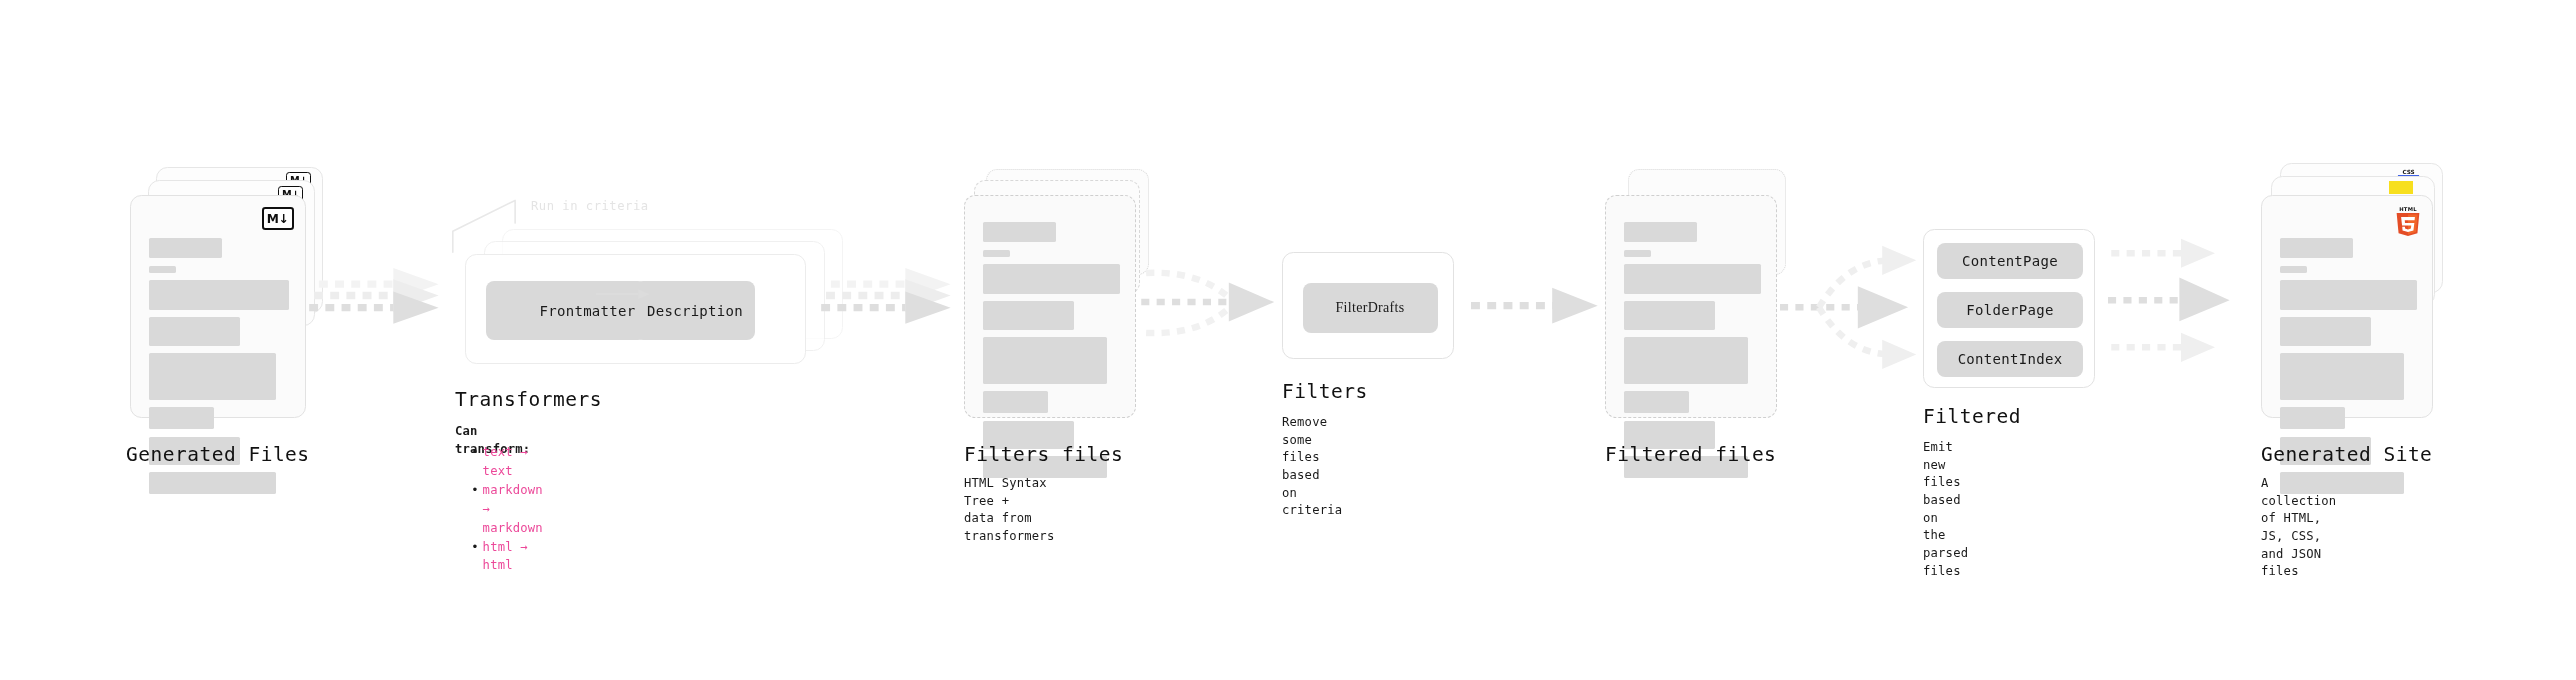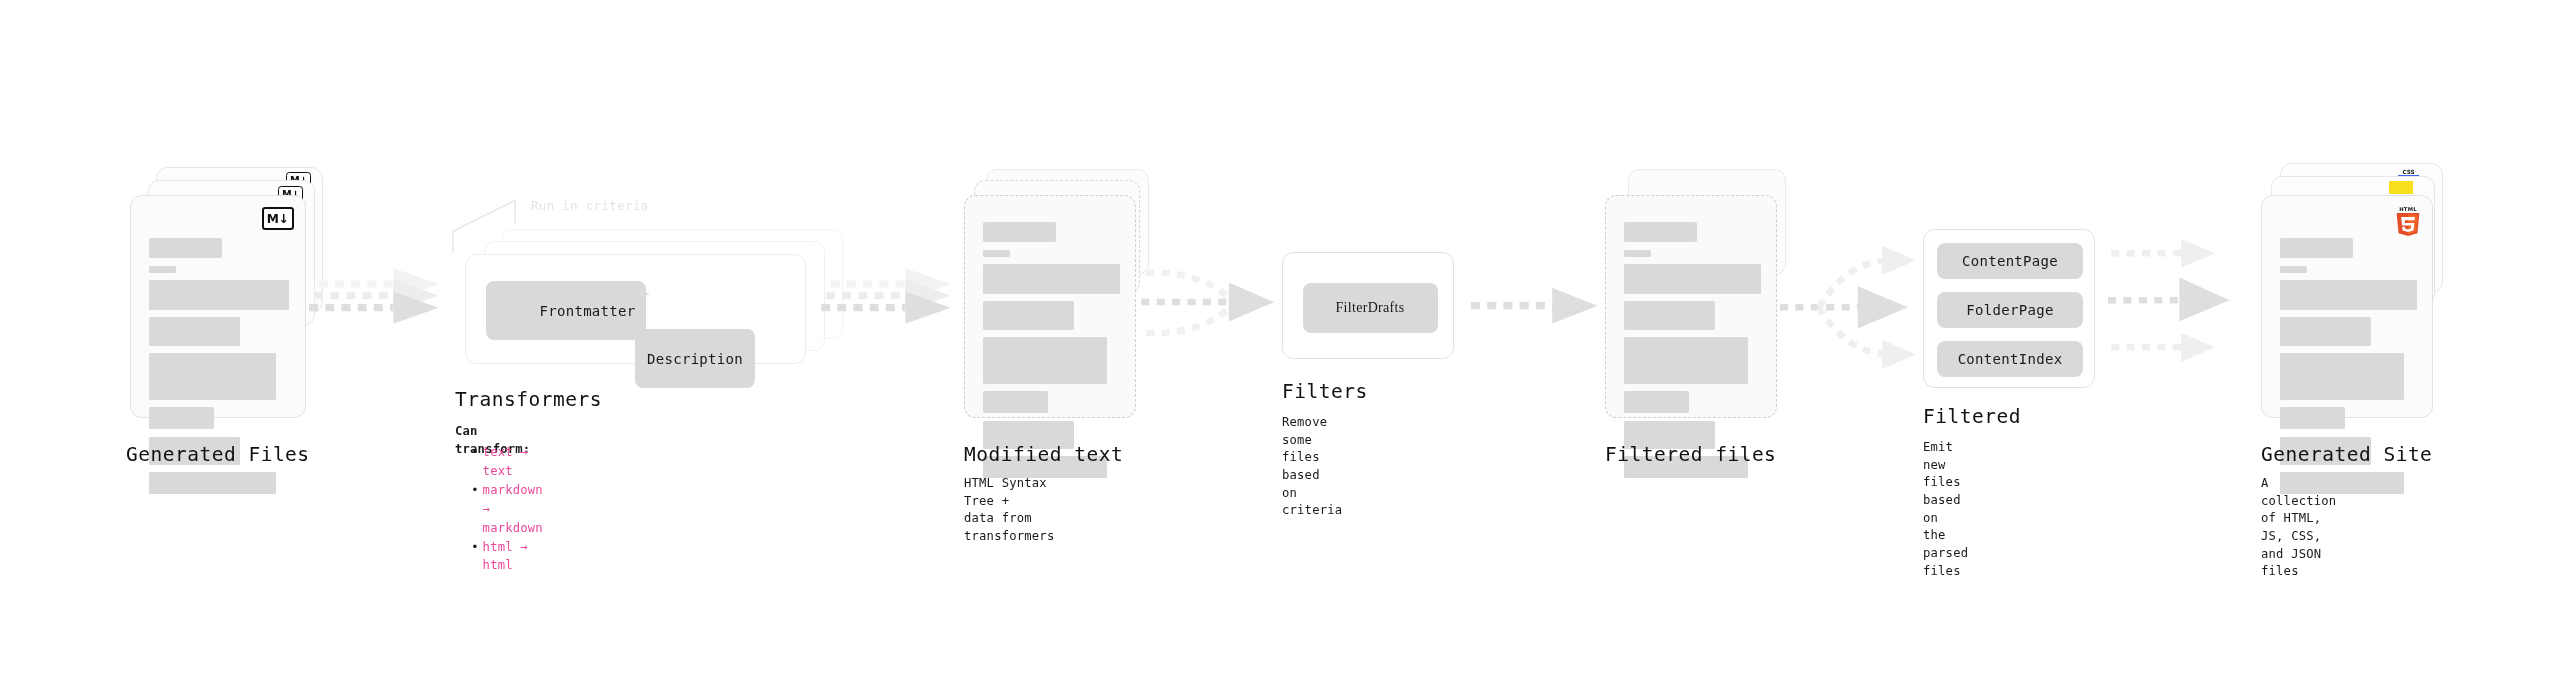--- a/index.html
+++ b/index.html
@@ -185,21 +185,21 @@
     </div>
     <div class="arrowlayer" style="left:615px;top:274px;">
       <svg width="57" height="18" viewBox="0 0 70 22">
         <line x1="0" y1="10" x2="52" y2="10" stroke="#e6e6e6" stroke-width="2"></line>
         <polygon points="52,4 66,10 52,16" fill="#e6e6e6"></polygon>
       </svg>
     </div>
 
     <div class="tpanel" style="left:465px;top:254px;width:341px;height:110px;">
       <div class="chip" style="left:19.5px;top:26px;width:116px;height:59px;padding-left:44px;">Frontmatter</div>
-      <div class="chip" style="left:169px;top:26px;width:120px;height:59px;margin-top:48px;">Description</div>
+      <div class="chip" style="left:169px;top:26px;width:120px;height:59px;">Description</div>
     </div>
     <div class="arrowlayer" style="left:596px;top:286px;">
       <svg width="57" height="18" viewBox="0 0 70 22">
         <line x1="0" y1="10" x2="52" y2="10" stroke="#dcdcdc" stroke-width="2"></line>
         <polygon points="52,4 66,10 52,16" fill="#dcdcdc"></polygon>
       </svg>
     </div>
 
     <div class="title" style="left:455px;top:388px;text-align:center;">Transformers</div>
     <div class="subtitle" style="left:455px;top:423px;font-weight:bold;">Can transform:</div>
@@ -235,21 +235,21 @@
         <div class="bar" style="width:27px;height:7.3px;"></div>
         <div class="bar" style="width:137px;height:30px;"></div>
         <div class="bar" style="width:91px;height:28.4px;"></div>
         <div class="bar" style="width:124px;height:47px;"></div>
         <div class="bar" style="width:65px;height:22px;"></div>
         <div class="bar" style="width:91px;height:28.4px;"></div>
         <div class="bar" style="width:124px;height:22px;"></div>
       </div>
     </div>
 
-    <div class="title" style="left:964px;top:443px;">Modified text</div>
+    <div class="title" style="left:964px;top:443px;">Filters files</div>
     <div class="subtitle" style="left:964px;top:475px;">HTML Syntax Tree +
 data from transformers</div>
   </div>
 
   <div class="arrowlayer" style="left:1138px;top:258px;">
     <svg width="150" height="106" viewBox="0 0 185 130">
       <g fill="none" stroke-width="8" stroke-dasharray="10 9" stroke-linecap="butt">
         <path d="M10 18 C58 16, 92 28, 118 54" stroke="#f1f1f1"></path>
         <path d="M4 54 L118 54" stroke="#dedede"></path>
         <path d="M10 92 C58 94, 92 82, 118 56" stroke="#f1f1f1"></path>

